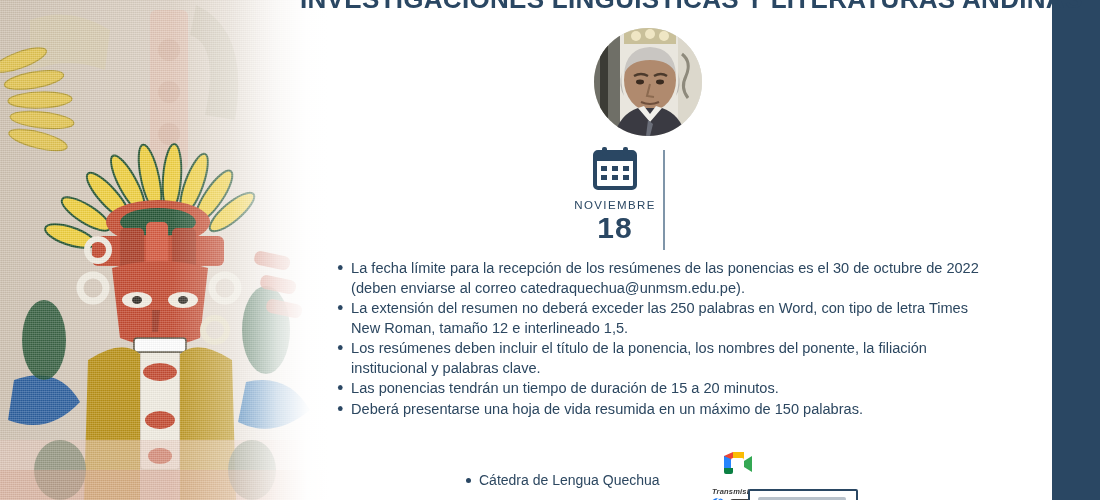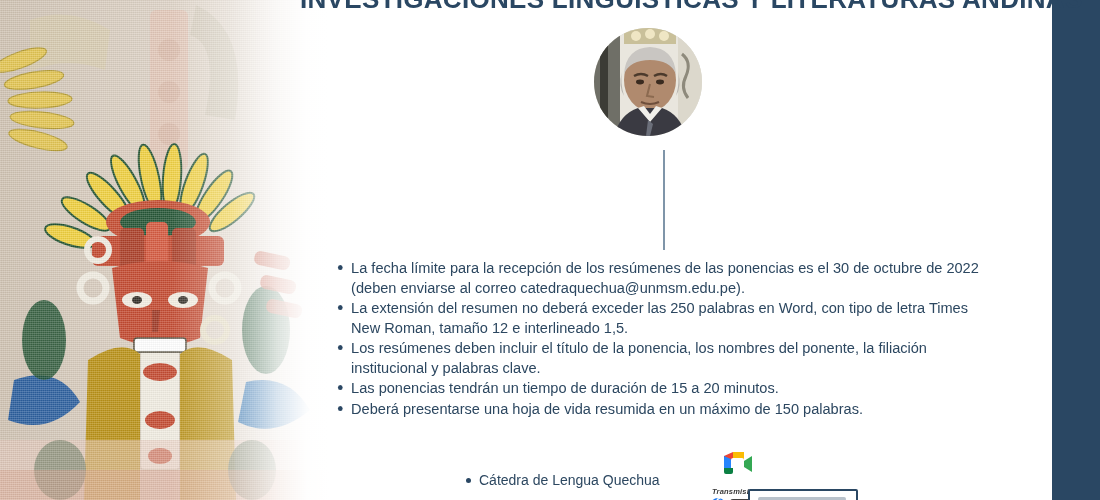--- a/index.html
+++ b/index.html
@@ -275,20 +275,40 @@
       <path d="M56 56 l-3 12 l7 1" stroke="#8b6a50" stroke-width="2" fill="none"></path>
       <path d="M47 74 q9 4 18 0" stroke="#6e4f3c" stroke-width="2.2" fill="none"></path>
 
       <path d="M20 108 q6 -22 24 -28 l24 0 q18 6 24 28 Z" fill="#3a3a42"></path>
       <path d="M44 80 l12 14 l12 -14 l-6 -2 l-6 8 l-6 -8 Z" fill="#f0efea"></path>
       <path d="M54 92 l5 4 l-3 12 l-4 0 Z" fill="#6b6f7a"></path>
     </svg>
   </div>
 
   <div class="datetime">
+    <div class="dt-col dt-left">
+      <div class="dt-icon">
+        <svg width="46" height="46" viewBox="0 0 46 46">
+          <rect x="3" y="7" width="40" height="36" rx="3" fill="none" stroke="#2a4763" stroke-width="4"></rect>
+          <rect x="3" y="7" width="40" height="9" fill="#2a4763"></rect>
+          <rect x="10" y="2" width="5" height="9" rx="2" fill="#2a4763"></rect>
+          <rect x="31" y="2" width="5" height="9" rx="2" fill="#2a4763"></rect>
+          <g fill="#2a4763">
+            <rect x="9" y="21" width="6" height="5"></rect>
+            <rect x="20" y="21" width="6" height="5"></rect>
+            <rect x="31" y="21" width="6" height="5"></rect>
+            <rect x="9" y="30" width="6" height="5"></rect>
+            <rect x="20" y="30" width="6" height="5"></rect>
+            <rect x="31" y="30" width="6" height="5"></rect>
+          </g>
+        </svg>
+      </div>
+      <div class="dt-sub">NOVIEMBRE</div>
+      <div class="dt-main">18</div>
+    </div>
 
     <div class="dt-divider"></div>
 
   </div>
 
   <div class="bullets">
     <div class="bullet">La fecha límite para la recepción de los resúmenes de las ponencias es el 30 de octubre de 2022 (deben enviarse al correo catedraquechua@unmsm.edu.pe).</div>
     <div class="bullet">La extensión del resumen no deberá exceder las 250 palabras en Word, con tipo de letra Times New Roman, tamaño 12 e interlineado 1,5.</div>
     <div class="bullet">Los resúmenes deben incluir el título de la ponencia, los nombres del ponente, la filiación institucional y palabras clave.</div>
     <div class="bullet">Las ponencias tendrán un tiempo de duración de 15 a 20 minutos.</div>

